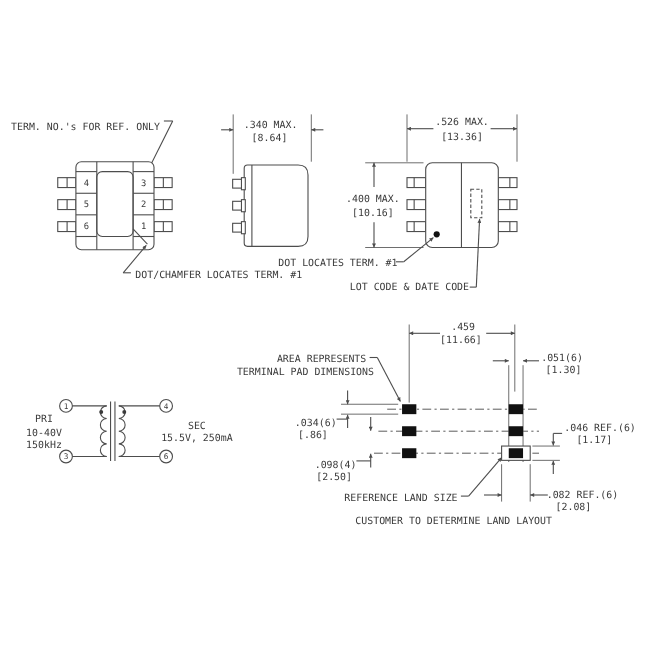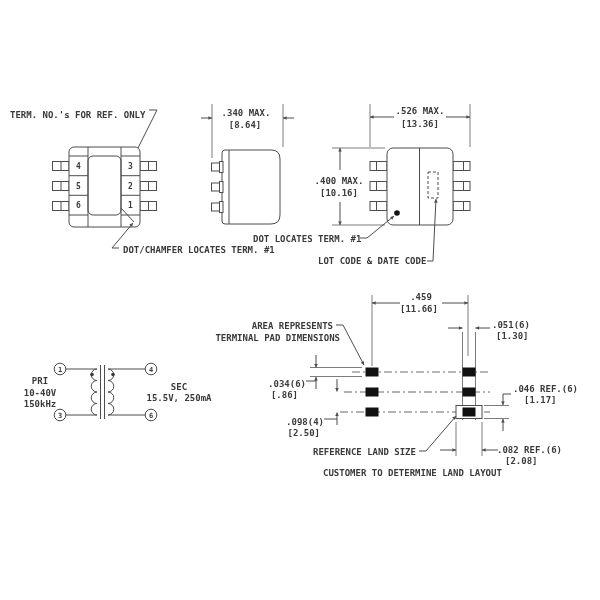--- a/index.html
+++ b/index.html
@@ -1,16 +1,16 @@
 <!DOCTYPE html>
 <html><head>
 <meta charset="utf-8">
 <style>
   html,body{margin:0;padding:0;background:#ffffff;}
-  .stage{position:relative;width:600px;height:600px;background:#ffffff;overflow:hidden;font-weight:bold;}
+  .stage{position:relative;width:600px;height:600px;background:#ffffff;overflow:hidden;}
   .ln{stroke:#4d4d4d;stroke-width:1;fill:none;}
   .thin{stroke:#5a5a5a;stroke-width:0.8;fill:none;}
   .fillwhite{fill:#ffffff;stroke:#4d4d4d;stroke-width:1;}
   .pad{fill:#111111;stroke:none;}
   .dashdot{stroke:#5a5a5a;stroke-width:0.9;fill:none;stroke-dasharray:8 3 2 3;}
   .dashed{stroke:#4d4d4d;stroke-width:1;fill:none;stroke-dasharray:3 2;}
   .txt{font-family:"DejaVu Sans Mono","Liberation Mono",monospace;font-size:9px;fill:#3a3a3a;}
   .txt-sm{font-family:"DejaVu Sans Mono","Liberation Mono",monospace;font-size:8px;fill:#3a3a3a;}
   .txt-xs{font-family:"DejaVu Sans Mono","Liberation Mono",monospace;font-size:7px;fill:#3a3a3a;}
   .mid{text-anchor:middle;}

